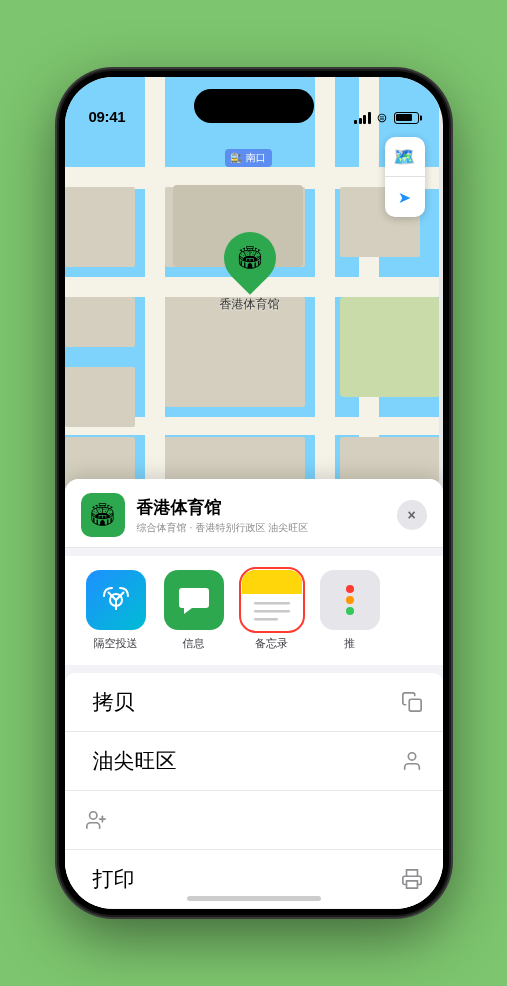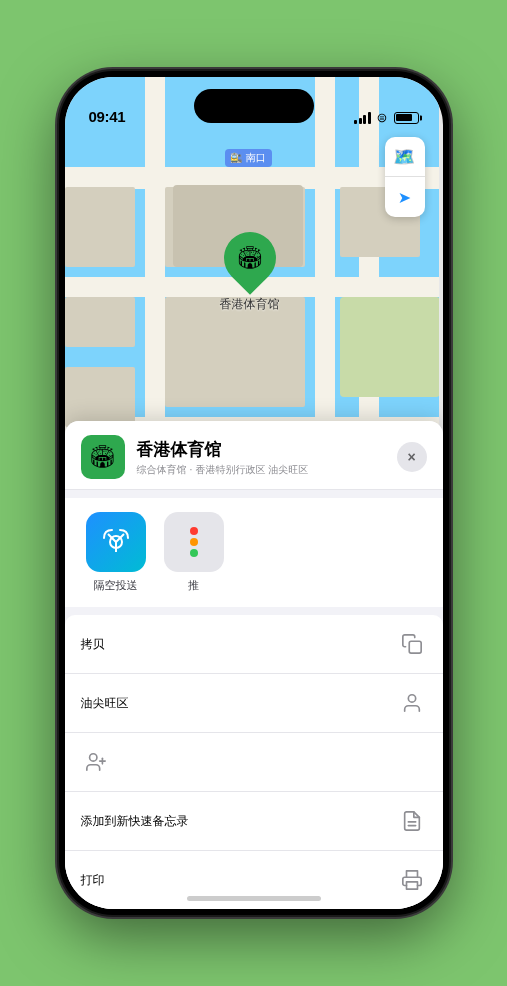--- a/index.html
+++ b/index.html
@@ -396,22 +396,23 @@
       border-bottom: 1px solid #e5e5ea;
       cursor: pointer;
     }
 
     .action-item:last-child {
       border-bottom: none;
       justify-content: space-between;
     }
 
     .action-label {
-      font-size: 12px;
+      font-size: 21px;
       color: #000;
+      margin-left: 12px;
     }
 
     .action-icon {
       width: 30px;
       height: 30px;
       display: flex;
       align-items: center;
       justify-content: center;
       color: #8e8e93;
       font-size: 20px;
@@ -530,22 +531,48 @@
             <svg width="32" height="32" viewBox="0 0 32 32">
               <circle cx="16" cy="16" r="6" fill="none" stroke="white" stroke-width="2"></circle>
               <path d="M8 8 L16 16 M24 8 L16 16 M16 26 L16 16" stroke="white" stroke-width="2" fill="none"></path>
               <path d="M4 12 Q4 4 12 4" stroke="white" stroke-width="2" fill="none" stroke-linecap="round"></path>
               <path d="M28 12 Q28 4 20 4" stroke="white" stroke-width="2" fill="none" stroke-linecap="round"></path>
             </svg>
           </div>
           <span class="share-label">隔空投送</span>
         </div>
 
-
-
+        <div class="share-item">
+          <div class="share-icon-wrap share-icon-messages">
+            <svg width="34" height="34" viewBox="0 0 34 34">
+              <path d="M5 5 h24 a3 3 0 0 1 3 3 v14 a3 3 0 0 1 -3 3 h-14 l-8 6 v-6 h-2 a3 3 0 0 1 -3 -3 v-14 a3 3 0 0 1 3 -3 z" fill="white"></path>
+            </svg>
+          </div>
+          <span class="share-label">信息</span>
+        </div>
+
+
+        <div class="share-item">
+          <div class="share-icon-wrap share-icon-notes selected">
+            <svg width="60" height="60" viewBox="0 0 60 60">
+              <rect x="0" y="0" width="60" height="60" rx="14" fill="#ffd60a"></rect>
+              <rect x="0" y="0" width="60" height="24" rx="14" fill="#ffd60a"></rect>
+              <rect x="0" y="14" width="60" height="10" fill="#ffd60a"></rect>
+              <rect x="0" y="24" width="60" height="36" rx="0" fill="white"></rect>
+              <rect x="0" y="24" width="60" height="36" rx="0" fill="white"></rect>
+
+              <path d="M0 24 h60 v22 q0 14 -14 14 h-32 q-14 0 -14 -14 z" fill="white"></path>
+
+              <rect x="12" y="32" width="36" height="2.5" rx="1.5" fill="#c8c8c8"></rect>
+              <rect x="12" y="40" width="36" height="2.5" rx="1.5" fill="#c8c8c8"></rect>
+              <rect x="12" y="48" width="24" height="2.5" rx="1.5" fill="#c8c8c8"></rect>
+            </svg>
+          </div>
+          <span class="share-label">备忘录</span>
+        </div>
 
         <div class="share-item">
           <div class="share-icon-wrap" style="border-radius:14px;overflow:hidden;background:#e5e5ea;">
             <div class="more-dots">
               <div class="more-dot" style="background:#ff3b30;"></div>
               <div class="more-dot" style="background:#ff9500;"></div>
               <div class="more-dot" style="background:#34c759;"></div>
             </div>
           </div>
           <span class="share-label">推</span>
@@ -578,31 +605,20 @@
           <div class="action-icon">
             <svg width="22" height="22" viewBox="0 0 24 24" fill="none" stroke="#8e8e93" stroke-width="1.8" stroke-linecap="round" stroke-linejoin="round">
               <path d="M16 21v-2a4 4 0 0 0-4-4H6a4 4 0 0 0-4 4v2"></path>
               <circle cx="9" cy="7" r="4"></circle>
               <line x1="19" y1="8" x2="19" y2="14"></line>
               <line x1="22" y1="11" x2="16" y2="11"></line>
             </svg>
           </div>
         </div>
 
-        <div class="action-item">
-          <span class="action-label">添加到新快速备忘录</span>
-          <div class="action-icon">
-            <svg width="22" height="22" viewBox="0 0 24 24" fill="none" stroke="#8e8e93" stroke-width="1.8" stroke-linecap="round" stroke-linejoin="round">
-              <path d="M14 2H6a2 2 0 0 0-2 2v16a2 2 0 0 0 2 2h12a2 2 0 0 0 2-2V8z"></path>
-              <polyline points="14,2 14,8 20,8"></polyline>
-              <line x1="16" y1="13" x2="8" y2="13"></line>
-              <line x1="16" y1="17" x2="8" y2="17"></line>
-            </svg>
-          </div>
-        </div>
 
         <div class="action-item" style="border-bottom:none;">
           <span class="action-label">打印</span>
           <div class="action-icon">
             <svg width="22" height="22" viewBox="0 0 24 24" fill="none" stroke="#8e8e93" stroke-width="1.8" stroke-linecap="round" stroke-linejoin="round">
               <polyline points="6,9 6,2 18,2 18,9"></polyline>
               <path d="M6 18H4a2 2 0 0 1-2-2v-5a2 2 0 0 1 2-2h16a2 2 0 0 1 2 2v5a2 2 0 0 1-2 2h-2"></path>
               <rect x="6" y="14" width="12" height="8"></rect>
             </svg>
           </div>

